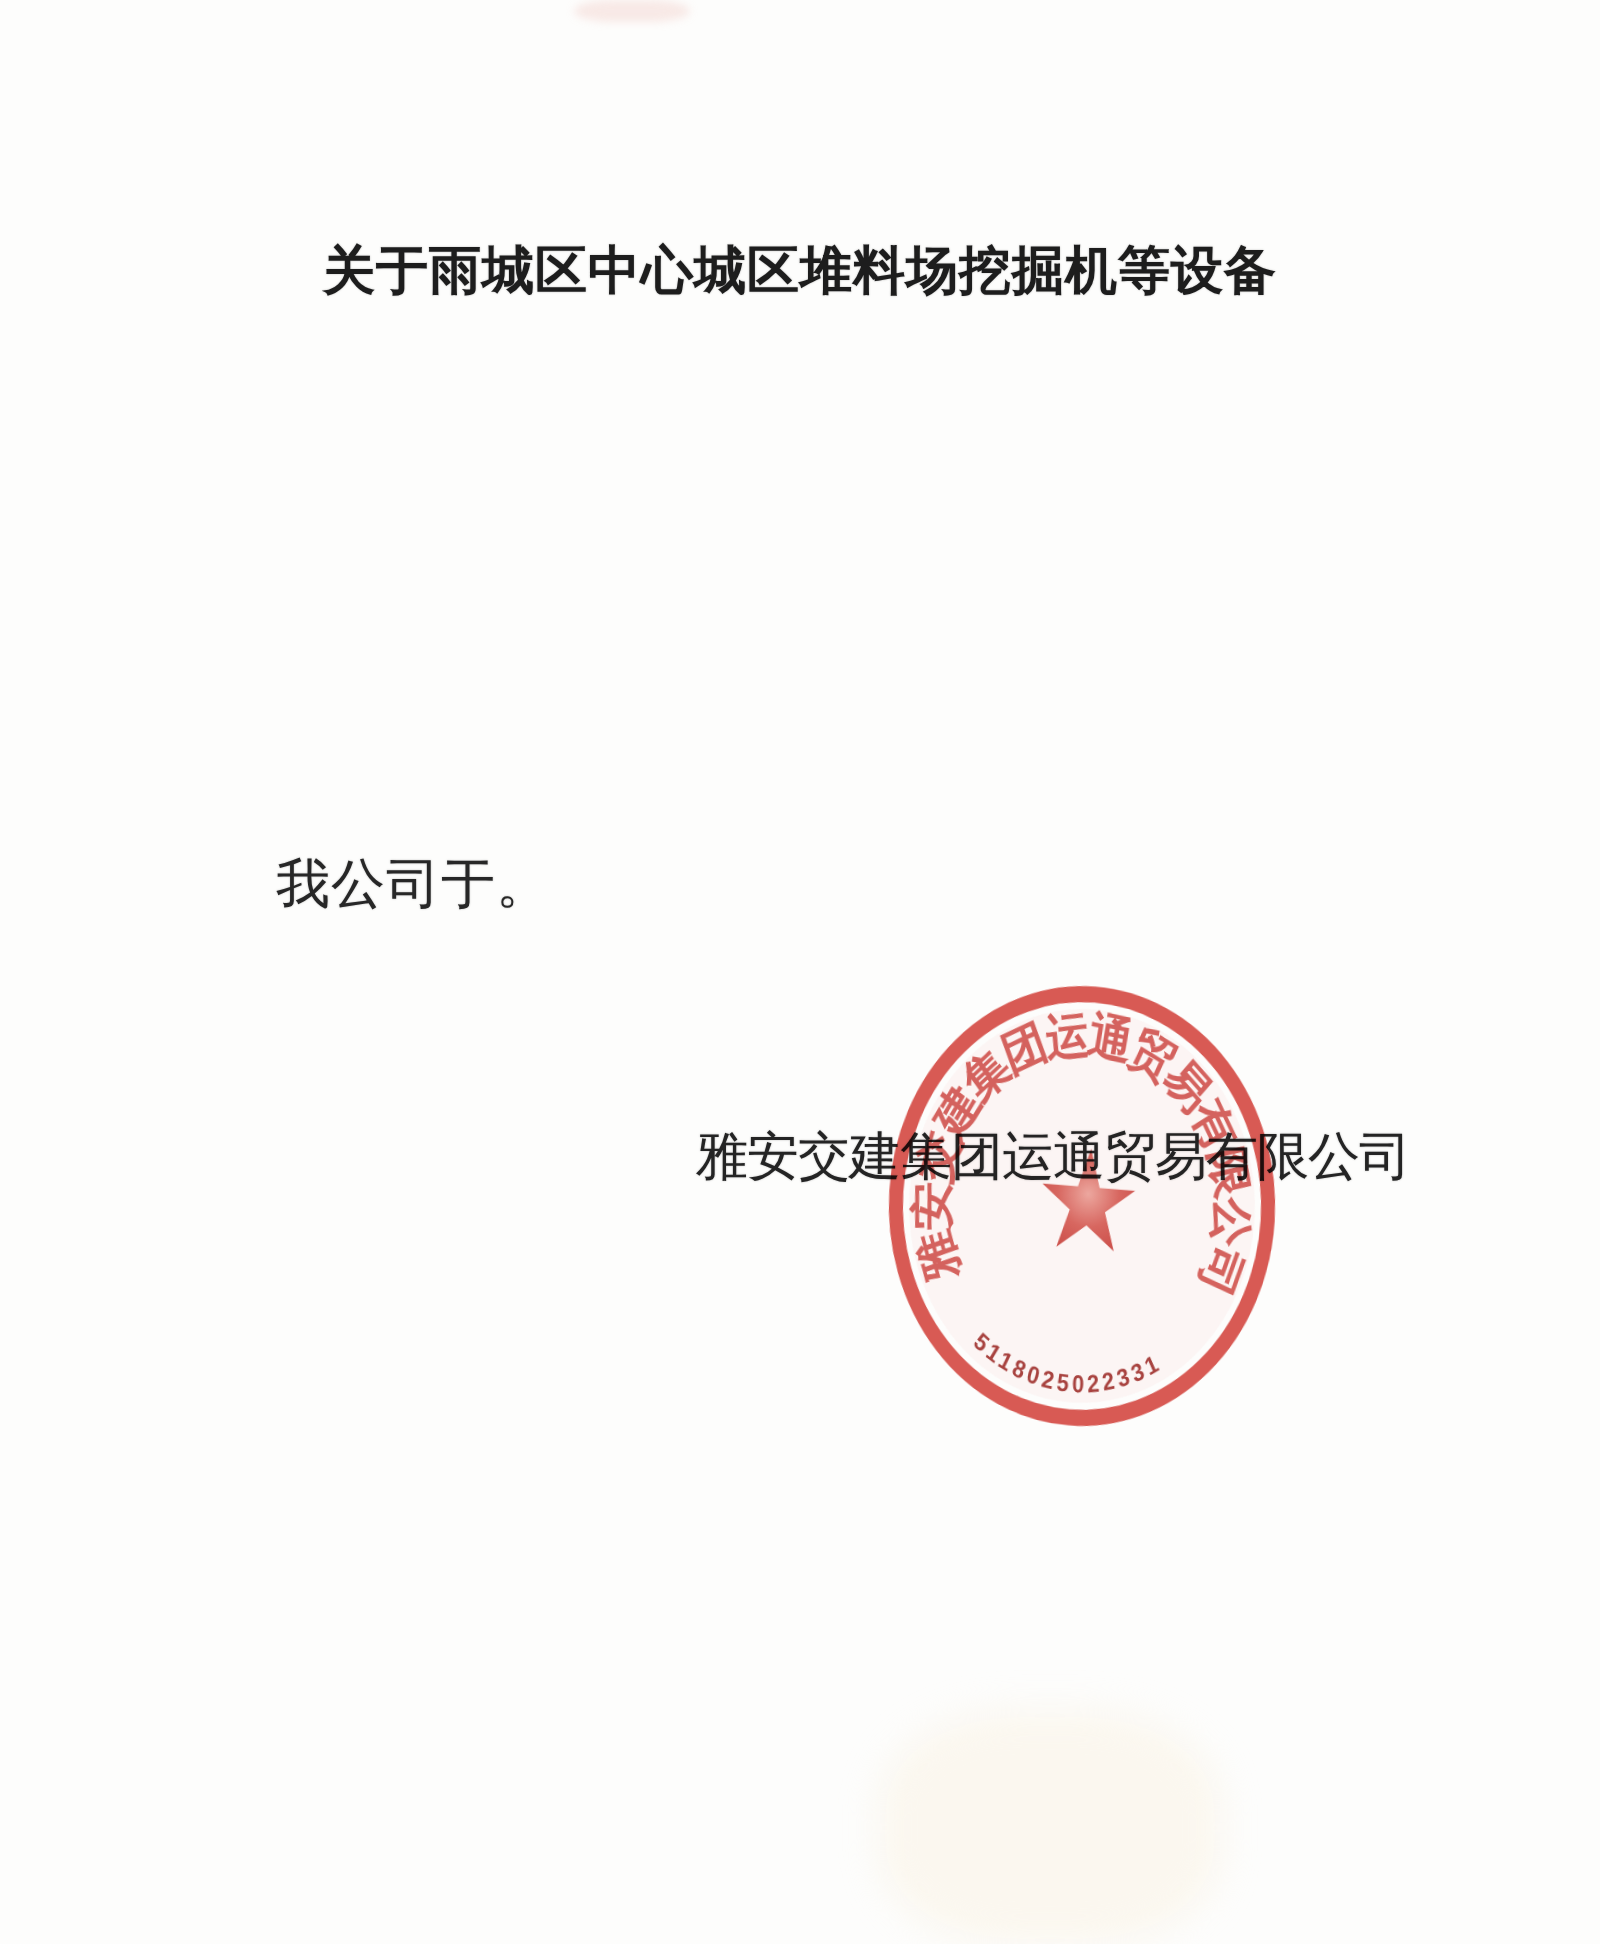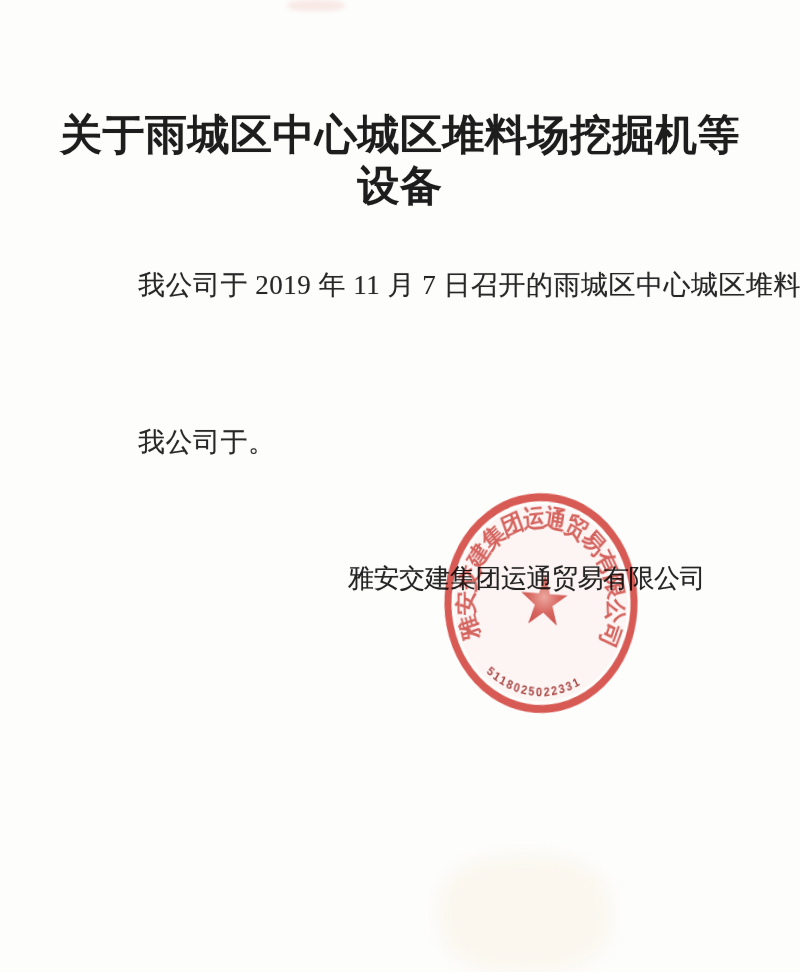--- a/index.html
+++ b/index.html
@@ -18,21 +18,21 @@
   }
   .doc-text {
     text-shadow: 0 0 1px rgba(45,45,45,0.35);
   }
   .title-block {
     position: absolute;
     top: 110px;
     left: 40px;
     right: 40px;
     text-align: center;
-    font-size: 42px;
+    font-size: 26px;
     font-weight: 700;
     line-height: 51px;
     letter-spacing: 0.5px;
     color: #1d1d1d;
   }
   .body-line {
     position: absolute;
     font-size: 27px;
     white-space: nowrap;
     letter-spacing: 0.5px;
@@ -95,21 +95,20 @@
 <body>
 
 <div class="page">
 
   <div class="smudge-top"></div>
 
   <div class="title-block doc-text">
     <div>关于雨城区中心城区堆料场挖掘机等设备</div>
   </div>
 
-  <div class="body-line line-1 doc-text">我公司于 2019 年 11 月 7 日召开的雨城区中心城区堆料</div>
 
   <div class="body-line closing doc-text">我公司于。</div>
 
   <div class="signature-company doc-text">雅安交建集团运通贸易有限公司</div>
 
   <div class="seal">
     <svg width="260" height="260" viewBox="0 0 260 260">
       <defs>
         <radialGradient id="starGrad" cx="50%" cy="45%" r="60%">
           <stop offset="0%" stop-color="#ec9d95"></stop>

